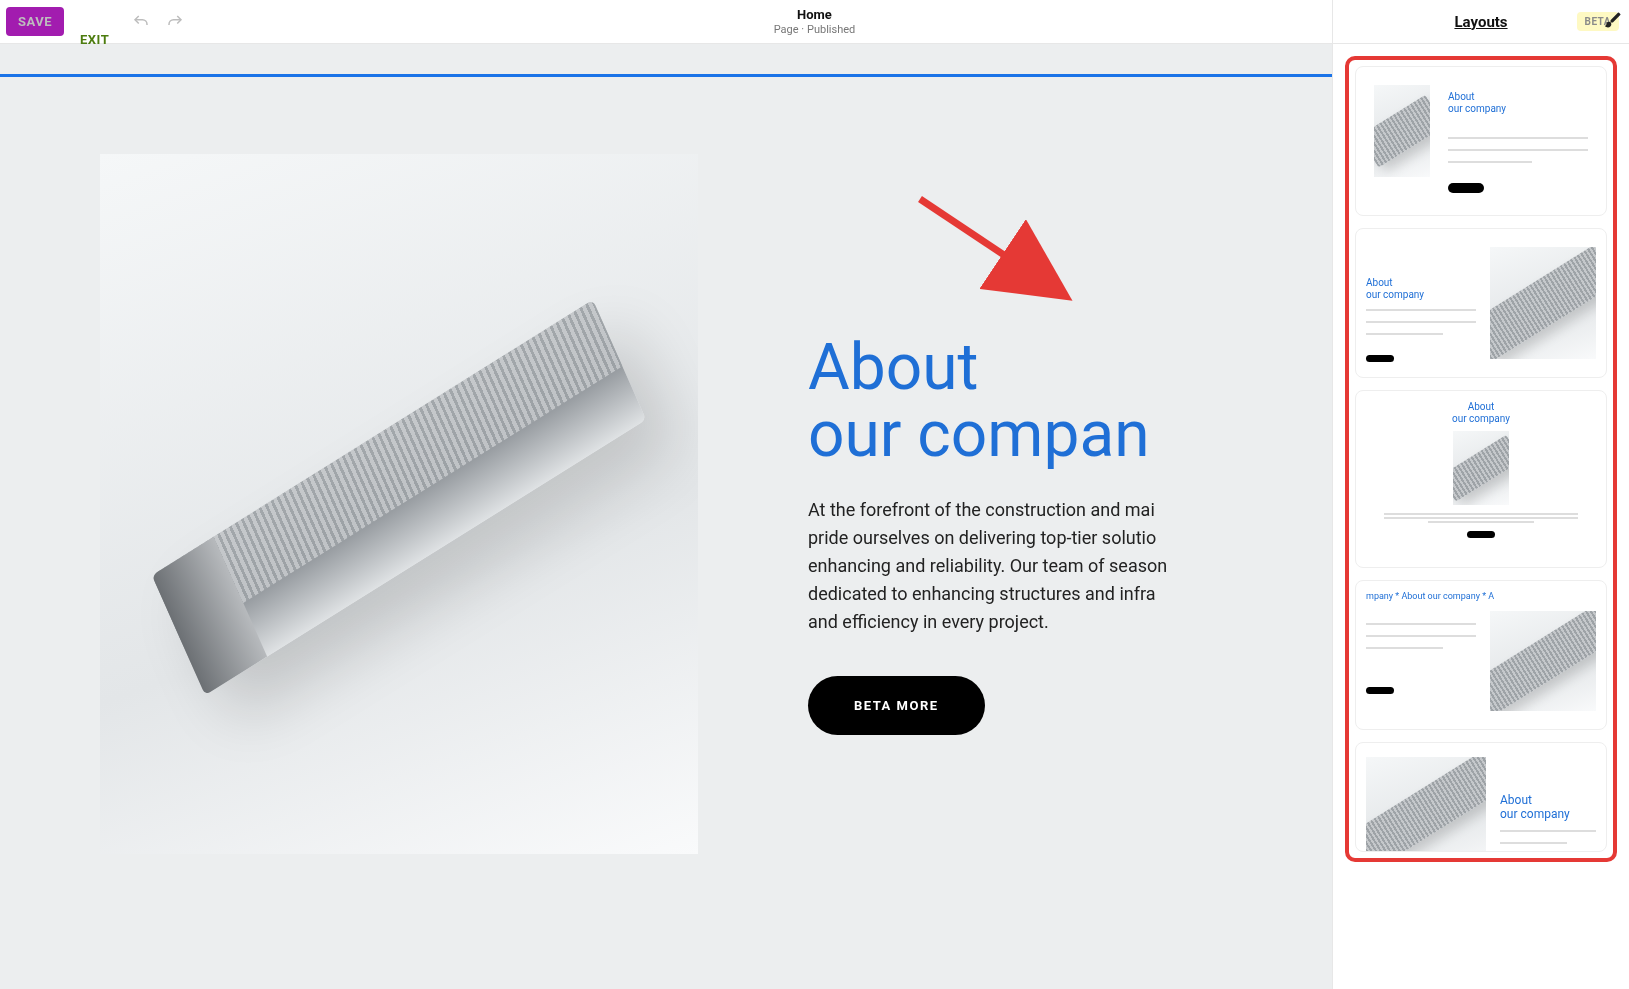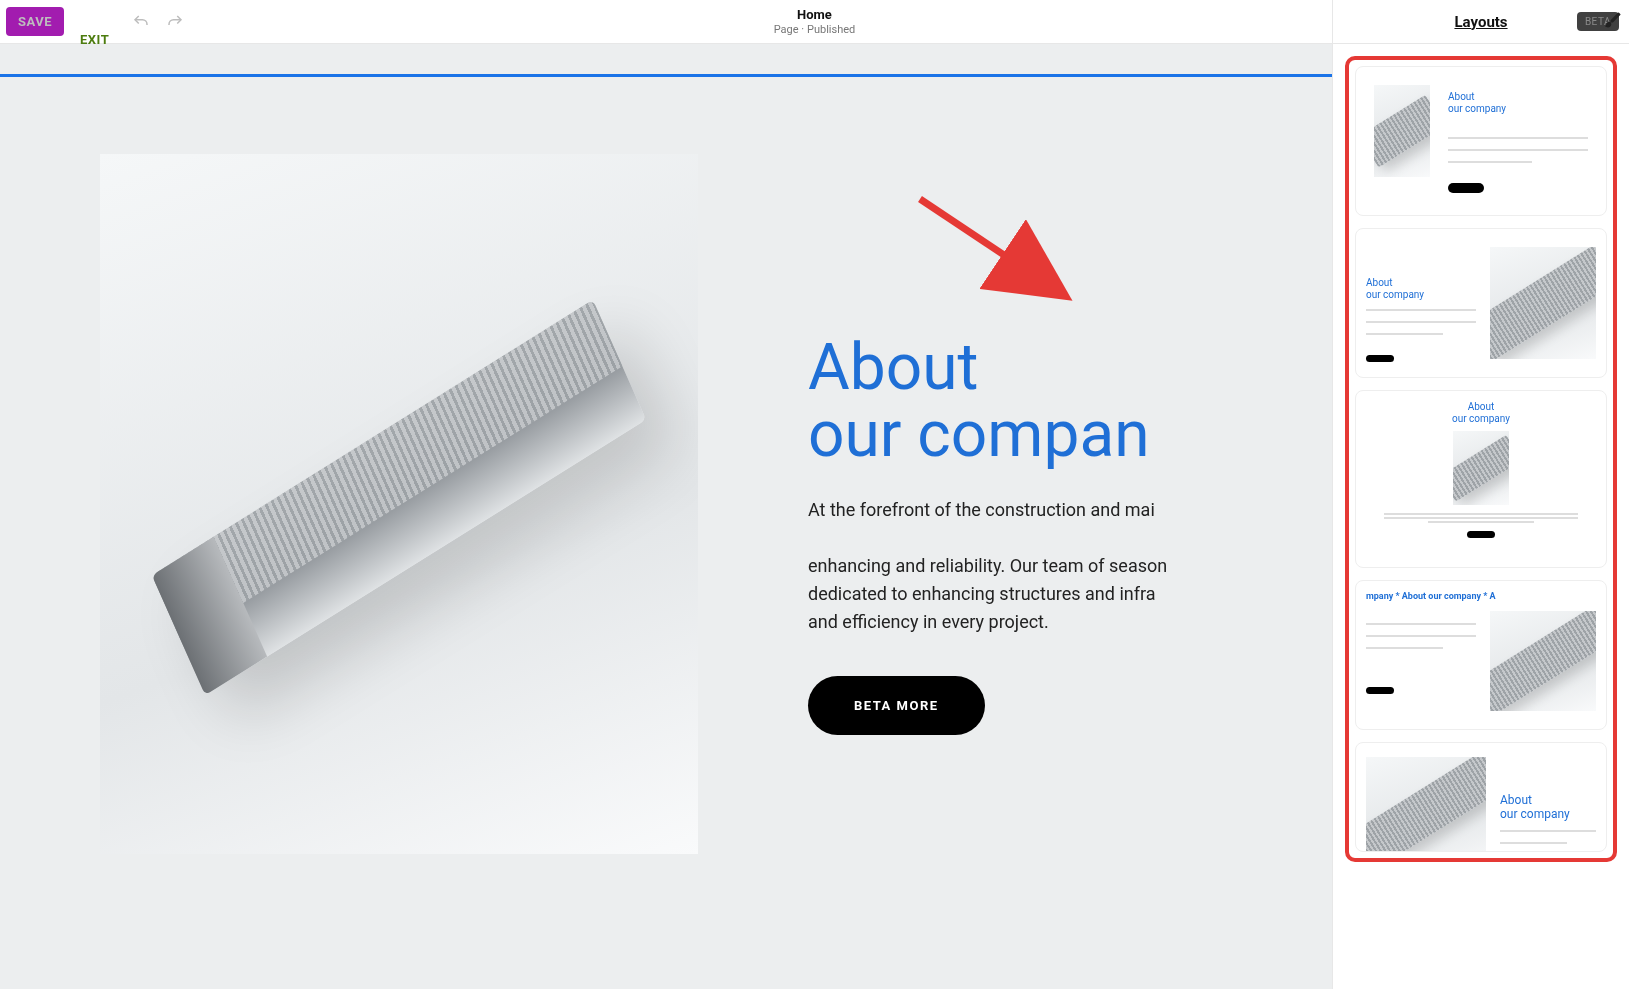--- a/index.html
+++ b/index.html
@@ -134,22 +134,22 @@
     height:44px;
     border-bottom:1px solid #e7e7e7;
     display:flex;
     align-items:center;
     justify-content:center;
     position:relative;
   }
   .panel-head .ptitle { font-weight:700; font-size:15px; color:#111;text-decoration:underline;}
   .beta-badge {
     position:absolute; right:10px;
-    font-size:10px; font-weight:400;
-    color:#8a8a8a; background:#404040;
+    font-size:10px; font-weight:700;
+    color:#8a8a8a; background:#fef9c3;
     padding:4px 8px; border-radius:4px;
     letter-spacing:0.5px;
   }
   .panel-body {
     flex:1;
     overflow-y:auto;
     padding: 12px;
   }
   .red-frame {
     border: 4px solid #e53935;
@@ -194,21 +194,21 @@
   .c2 { display:flex; gap:14px; align-items:flex-start; padding:18px 10px;}
   .c2 .col{ flex:0 0 110px; display:flex;flex-direction:column;gap:6px; padding-top:30px;}
   .c2 .mini-img{ flex:1; height:112px;}
 
   .c3 { display:flex;flex-direction:column;align-items:center;gap:6px;padding:10px 28px;}
   .c3 .mini-title{ text-align:center;}
   .c3 .mini-img{ width:56px;height:74px;}
   .c3 .mtw { align-self:stretch;}
 
   .c4 { padding:10px;}
-  .c4 .marquee { font-size:9px; color:#1f6fd6; white-space:nowrap; margin-bottom:10px;font-weight:bold;}
+  .c4 .marquee { font-size:9px; color:#1f6fd6; white-space:nowrap; margin-bottom:10px;}
   .c4 .row {display:flex;gap:14px;}
   .c4 .col{ flex:0 0 110px; display:flex;flex-direction:column;gap:6px; padding-top:10px;}
   .c4 .mini-img{ flex:1; height:100px;}
 
   .c5 { display:flex; gap:14px; align-items:flex-start; padding:14px 10px 0;}
   .c5 .mini-img{ width:120px;height:110px;}
   .c5 .col{ flex:1; display:flex;flex-direction:column;gap:6px; padding-top:36px;}
   .brush-fixed {
     position:absolute;
     top:6px; right:2px;
@@ -248,21 +248,21 @@
 
   <div class="section">
     <div class="hero-img">
       <div class="tube"></div>
     </div>
     <div class="copy">
       <h1>About
 our compan</h1>
       <p>
         <span>At the forefront of the construction and mai</span><br>
-        <br>
+        <span>pride ourselves on delivering top-tier solutio</span><br>
         <span>enhancing and reliability. Our team of season</span><br>
         <span>dedicated to enhancing structures and infra</span><br>
         <span>and efficiency in every project.</span>
       </p>
       <div class="cta">BETA MORE</div>
     </div>
   </div>
 
   <svg class="arrow" viewBox="0 0 160 110">
     <defs>

